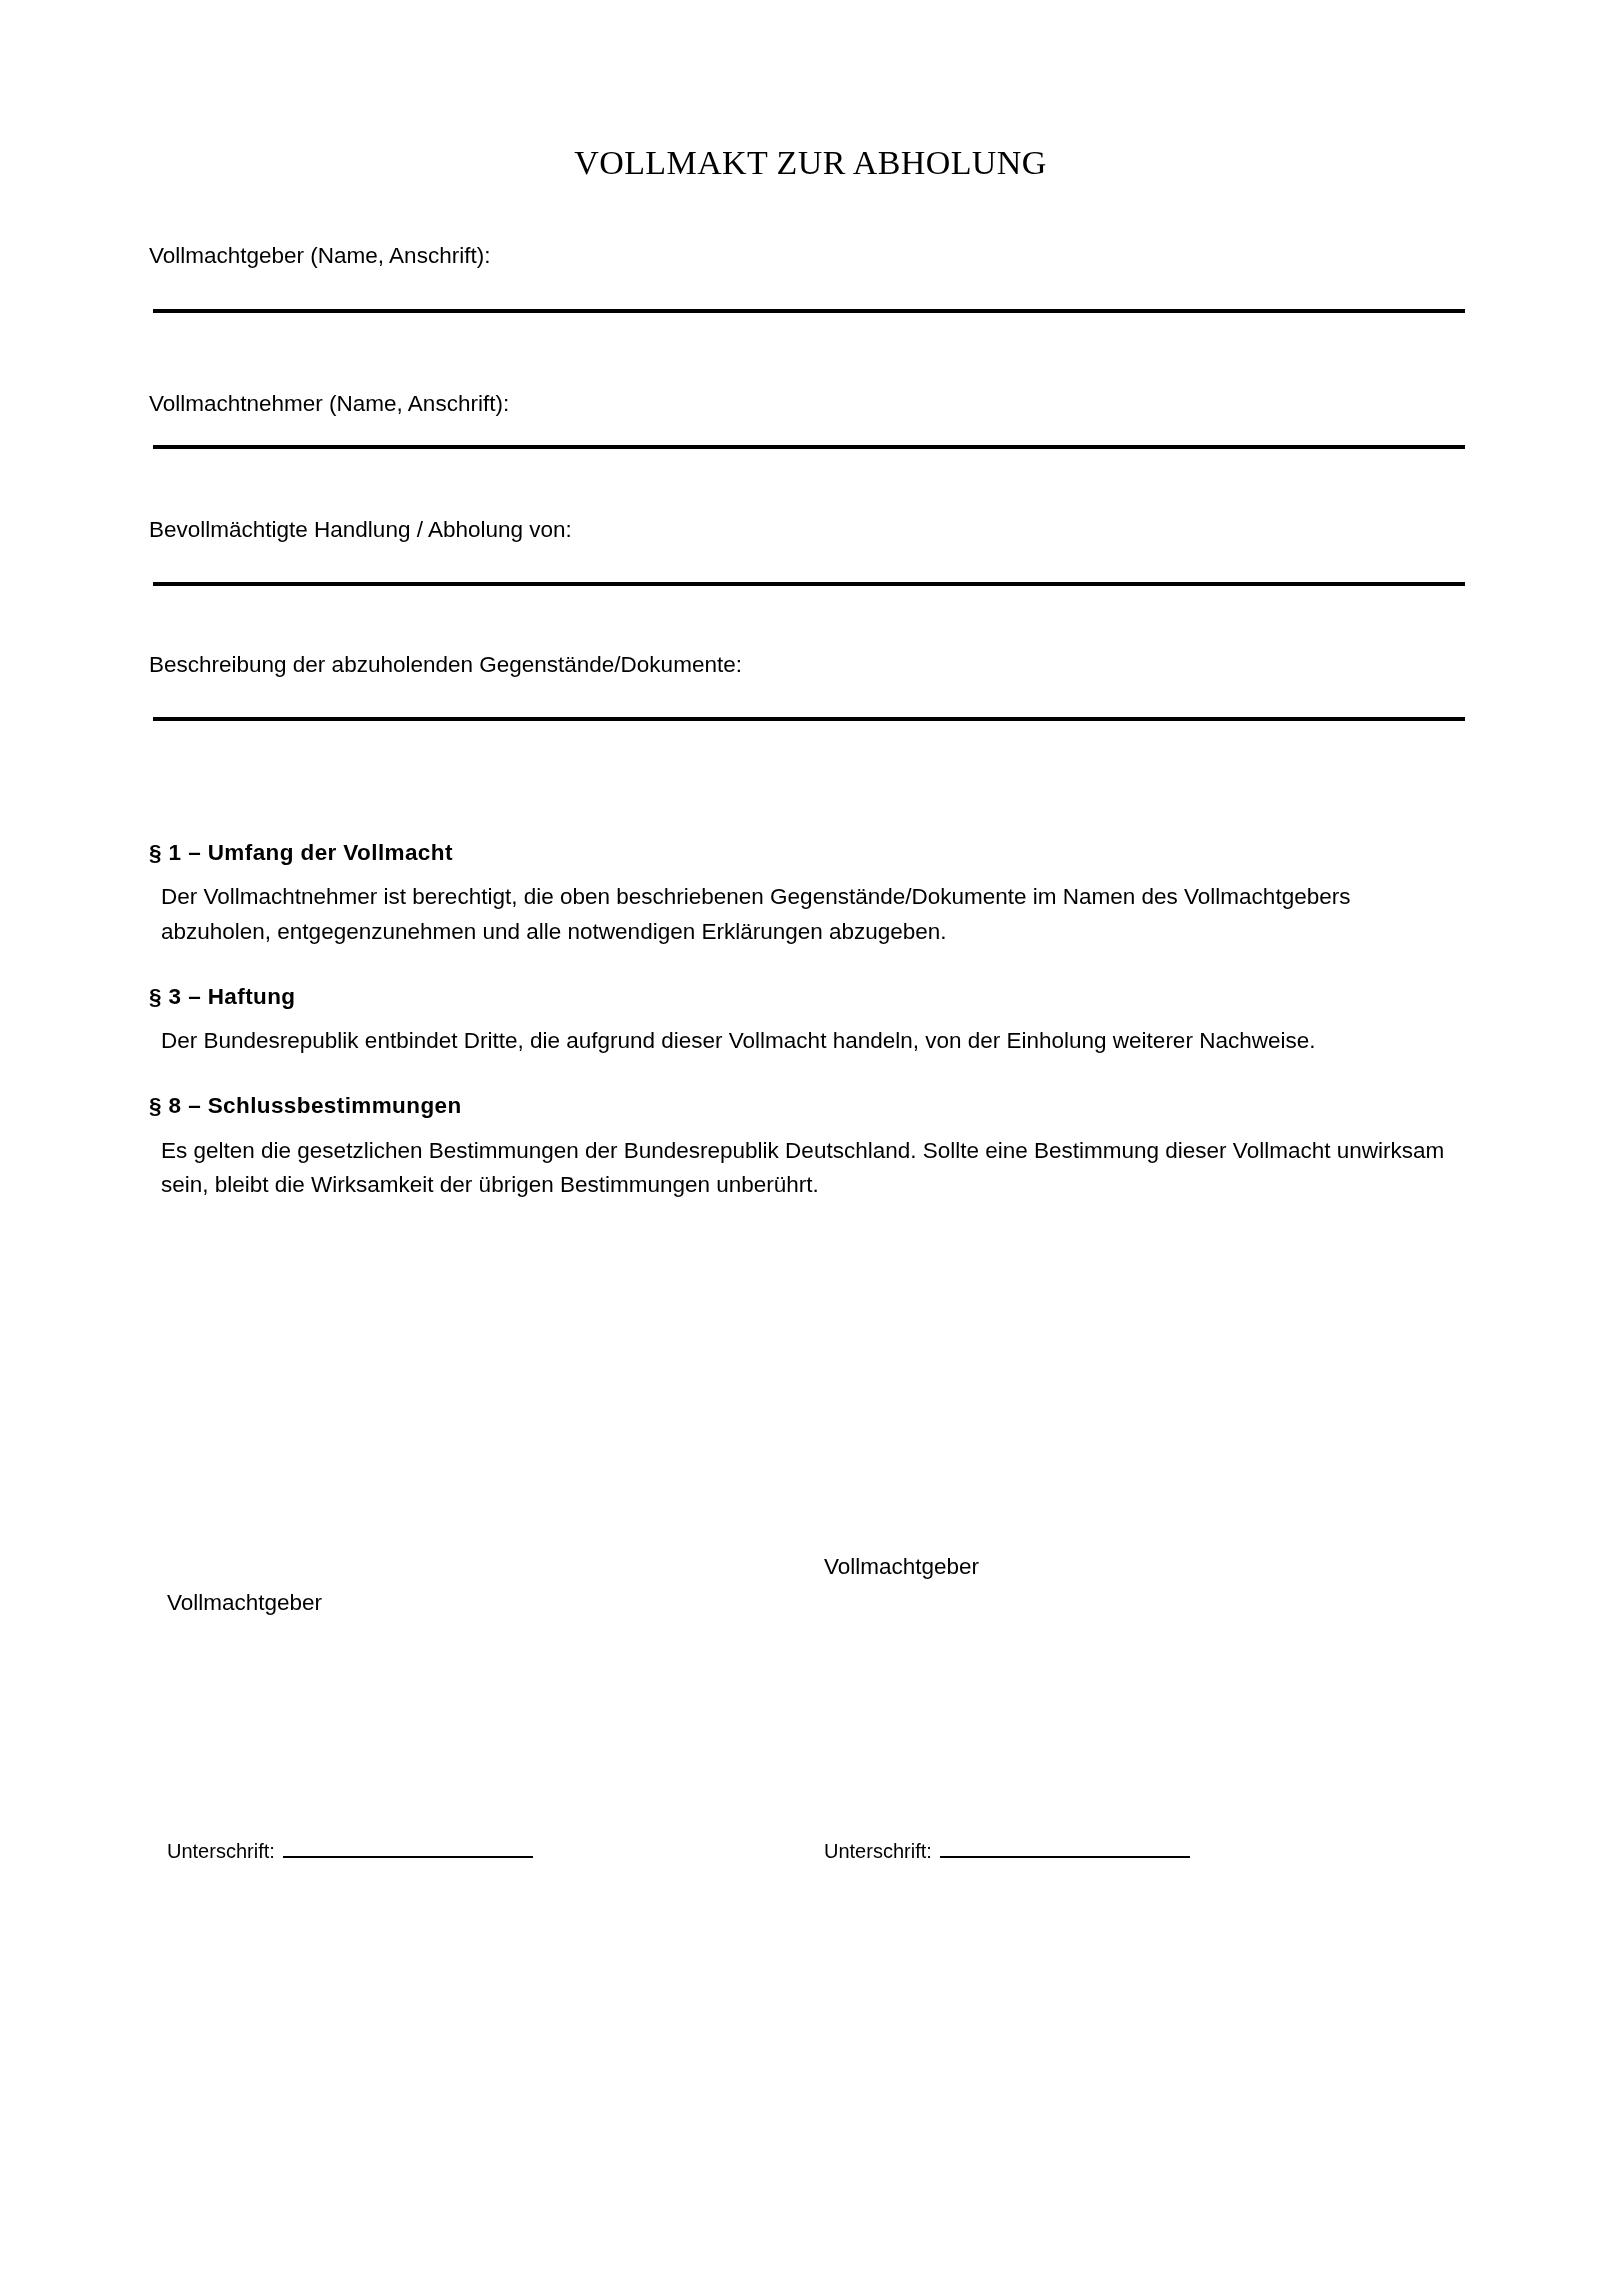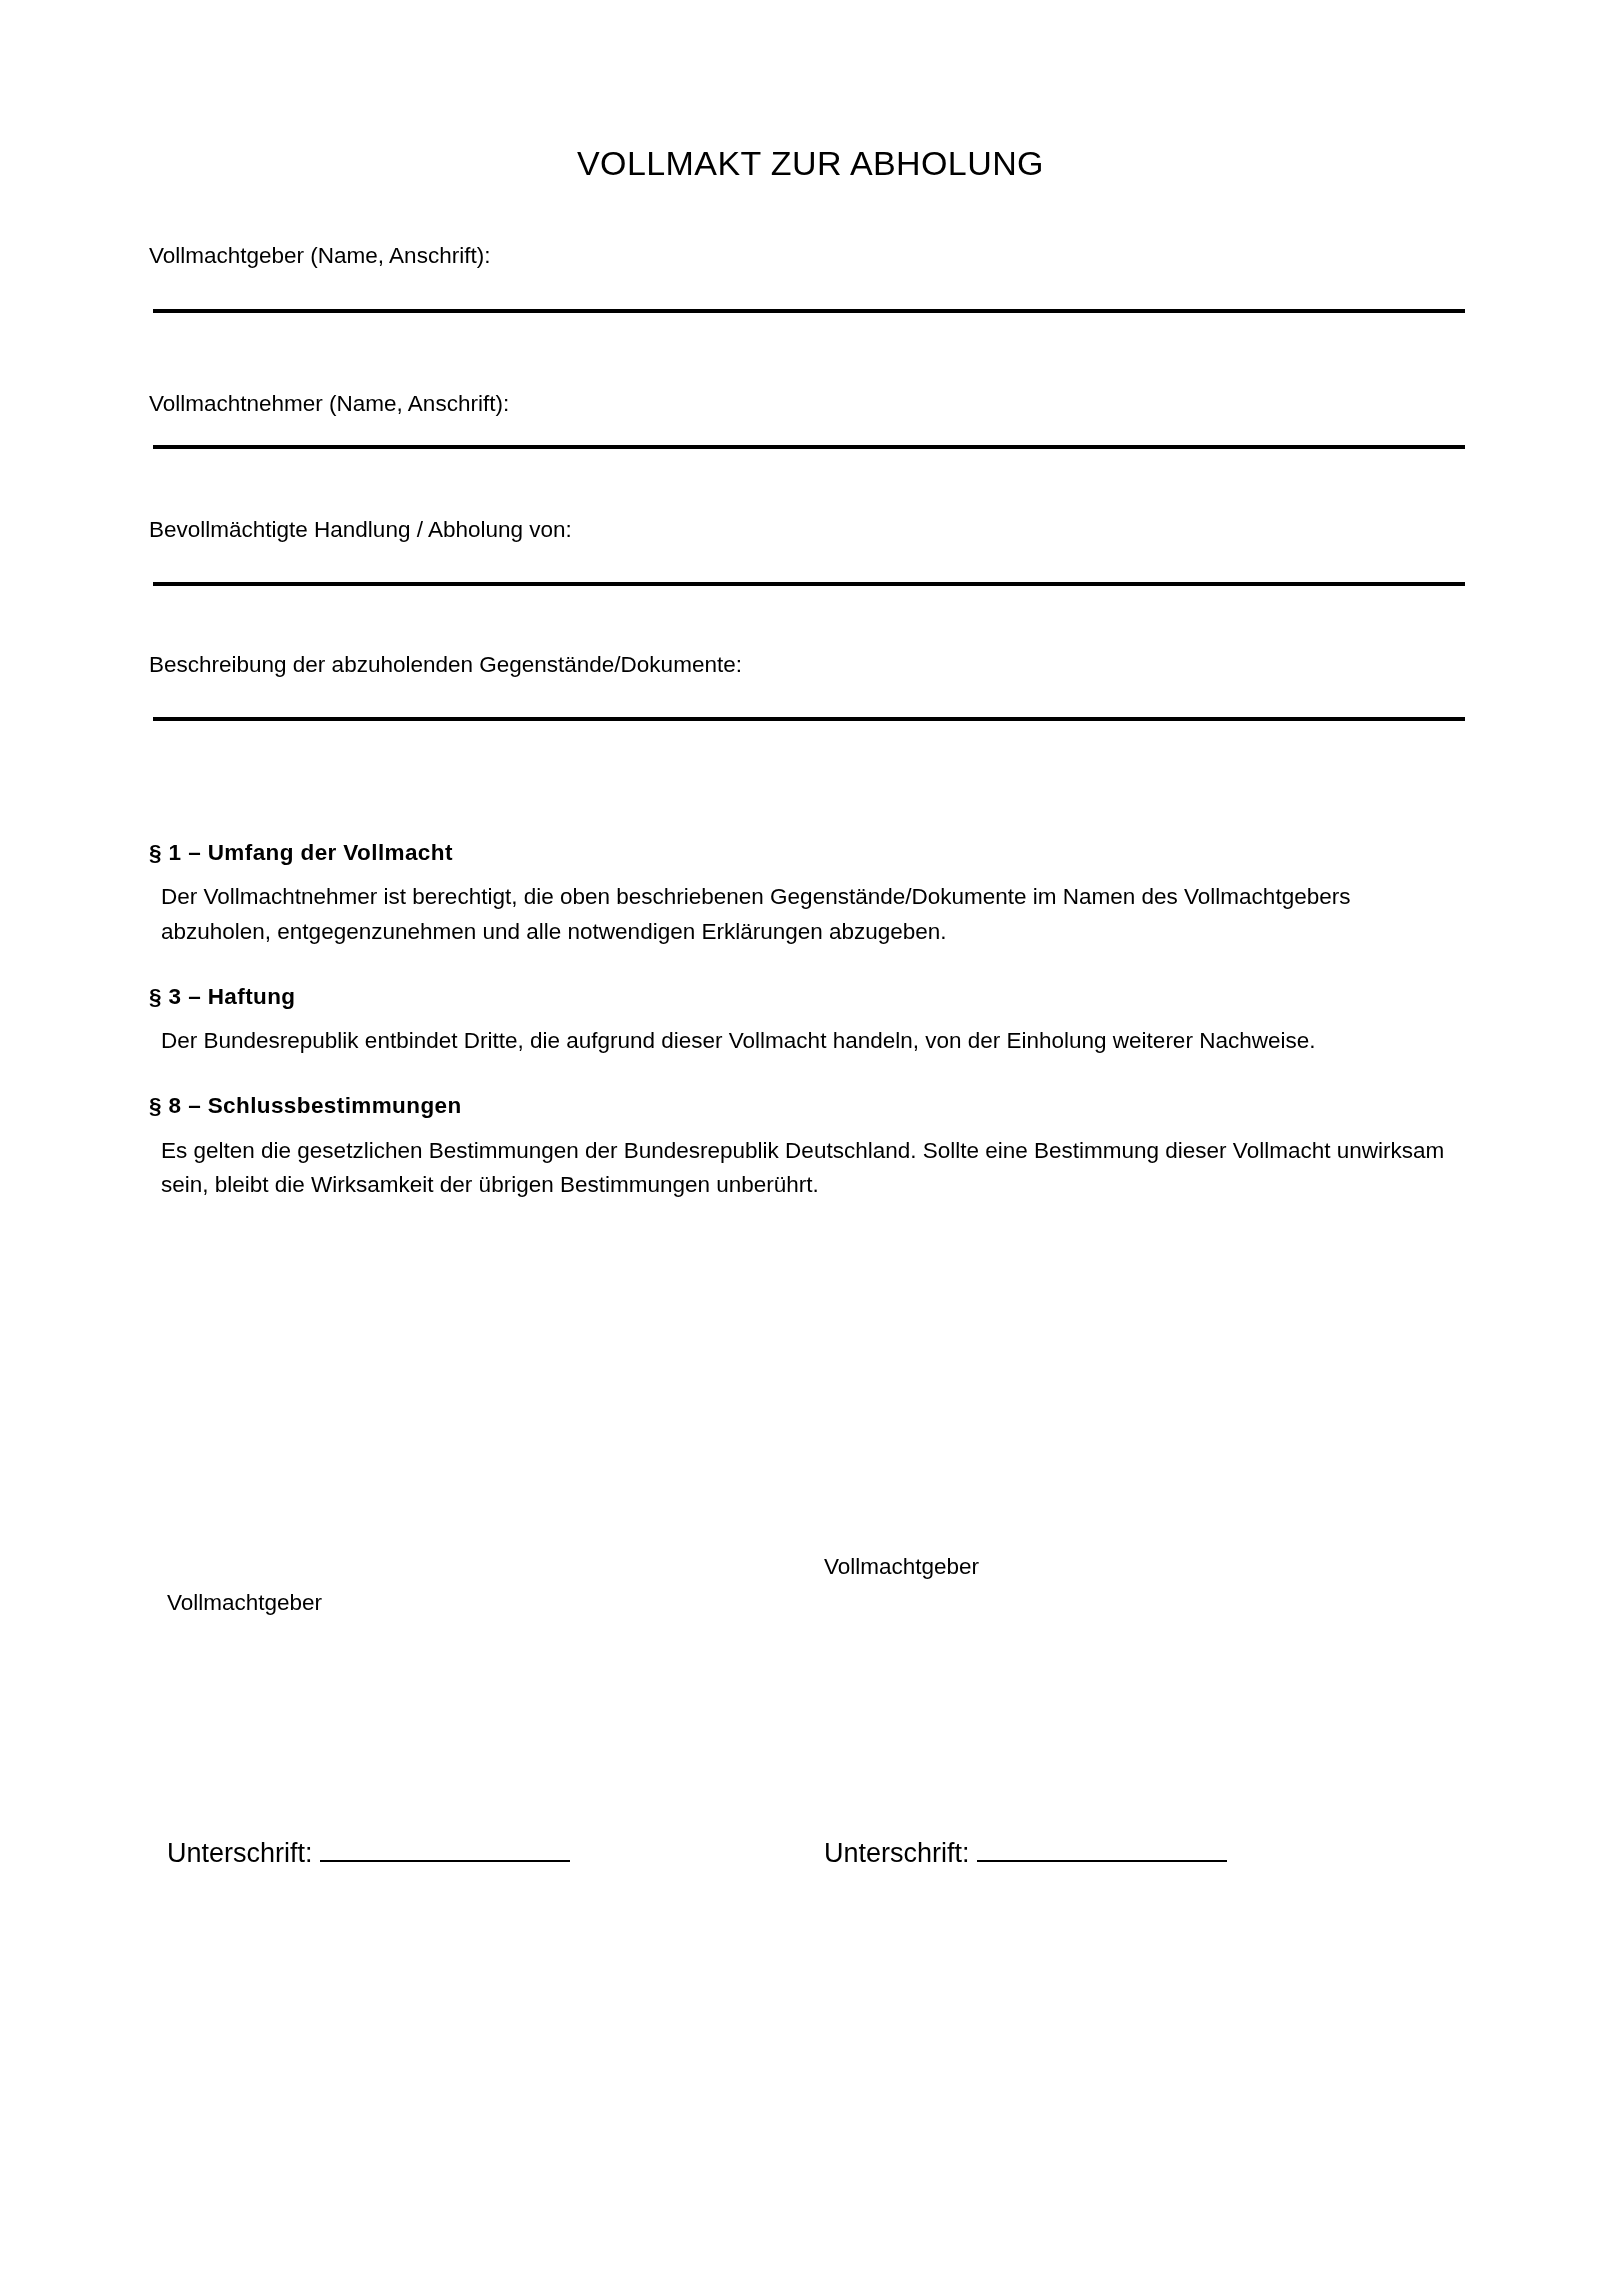--- a/index.html
+++ b/index.html
@@ -29,20 +29,21 @@
     position: absolute;
     top: 120px;
     left: 0;
     width: 1621px;
     text-align: center;
     font-size: 34px;
     font-weight: 400;
     letter-spacing: 0.4px;
     line-height: 1.2;
     white-space: pre;
+    font-family: Liberation Serif, serif;
   }
 
   
   .field-block {
     position: absolute;
     left: 149px;
     width: 1319px;
   }
   .field-label {
     font-size: 22.5px;
@@ -118,21 +119,21 @@
     top: 284px;
     left: 0;
     width: 1304px;
     height: 45px;
   }
   .sig-line {
     position: absolute;
     top: 0;
     display: flex;
     align-items: baseline;
-    font-size: 27px;
+    font-size: 20px;
     line-height: 1.3;
     white-space: pre;
   }
   .sig-line-0 { left: 0px; }
   .sig-line-1 { left: 657px; }
   .sig-underline {
     display: inline-block;
     width: 250px;
     border-bottom: 2.9px solid #000000;
     margin-left: 7.8px;

